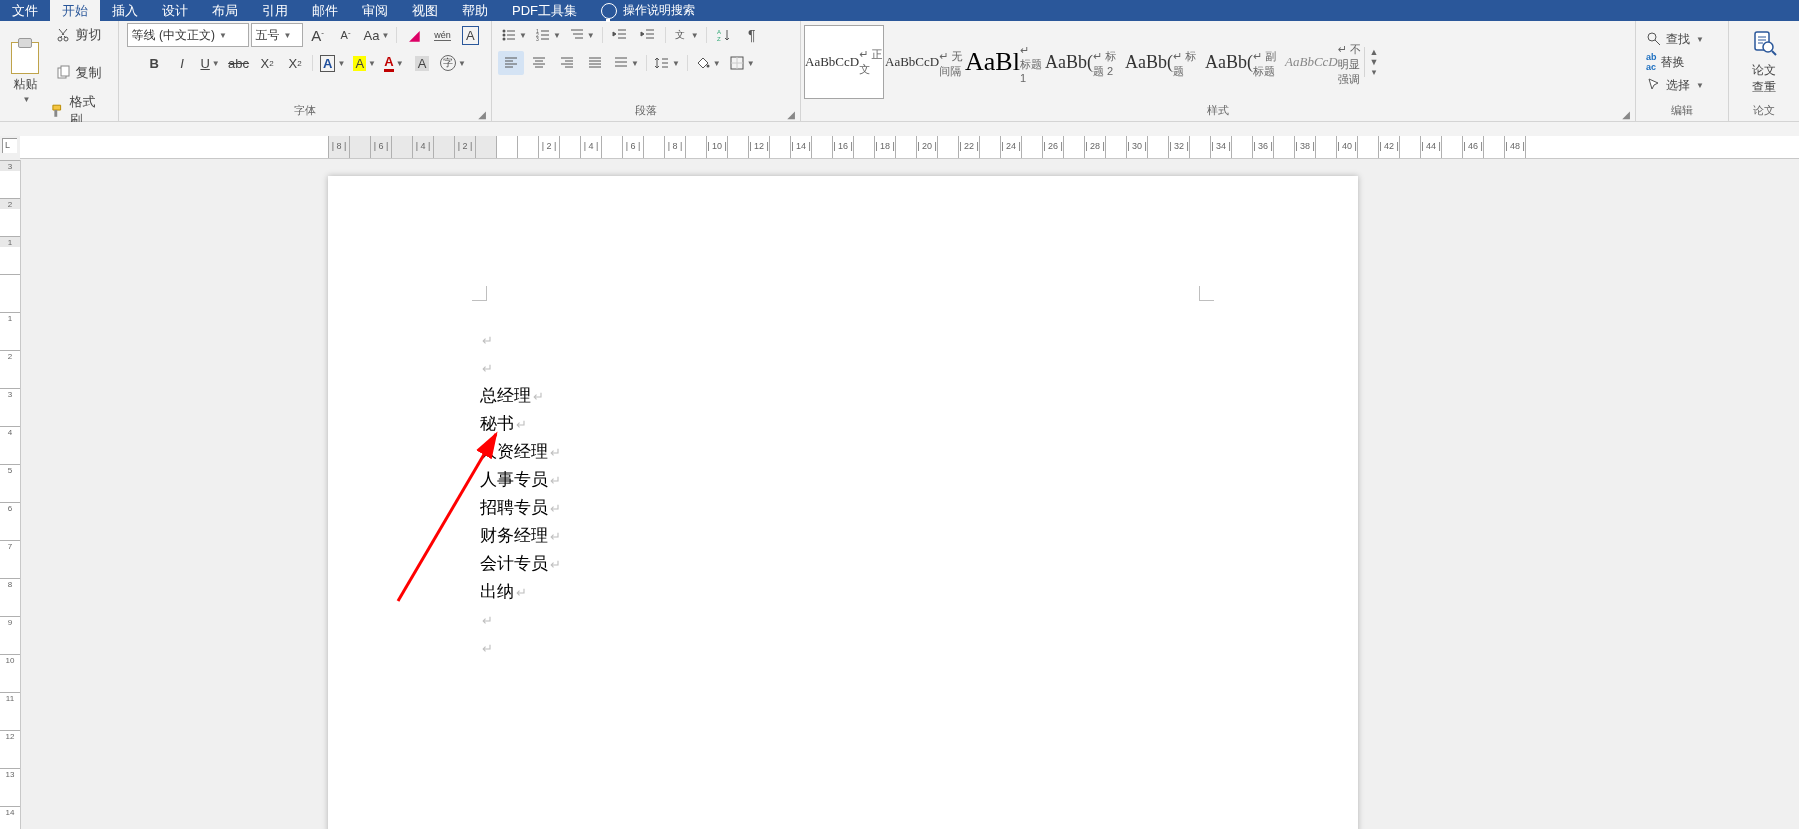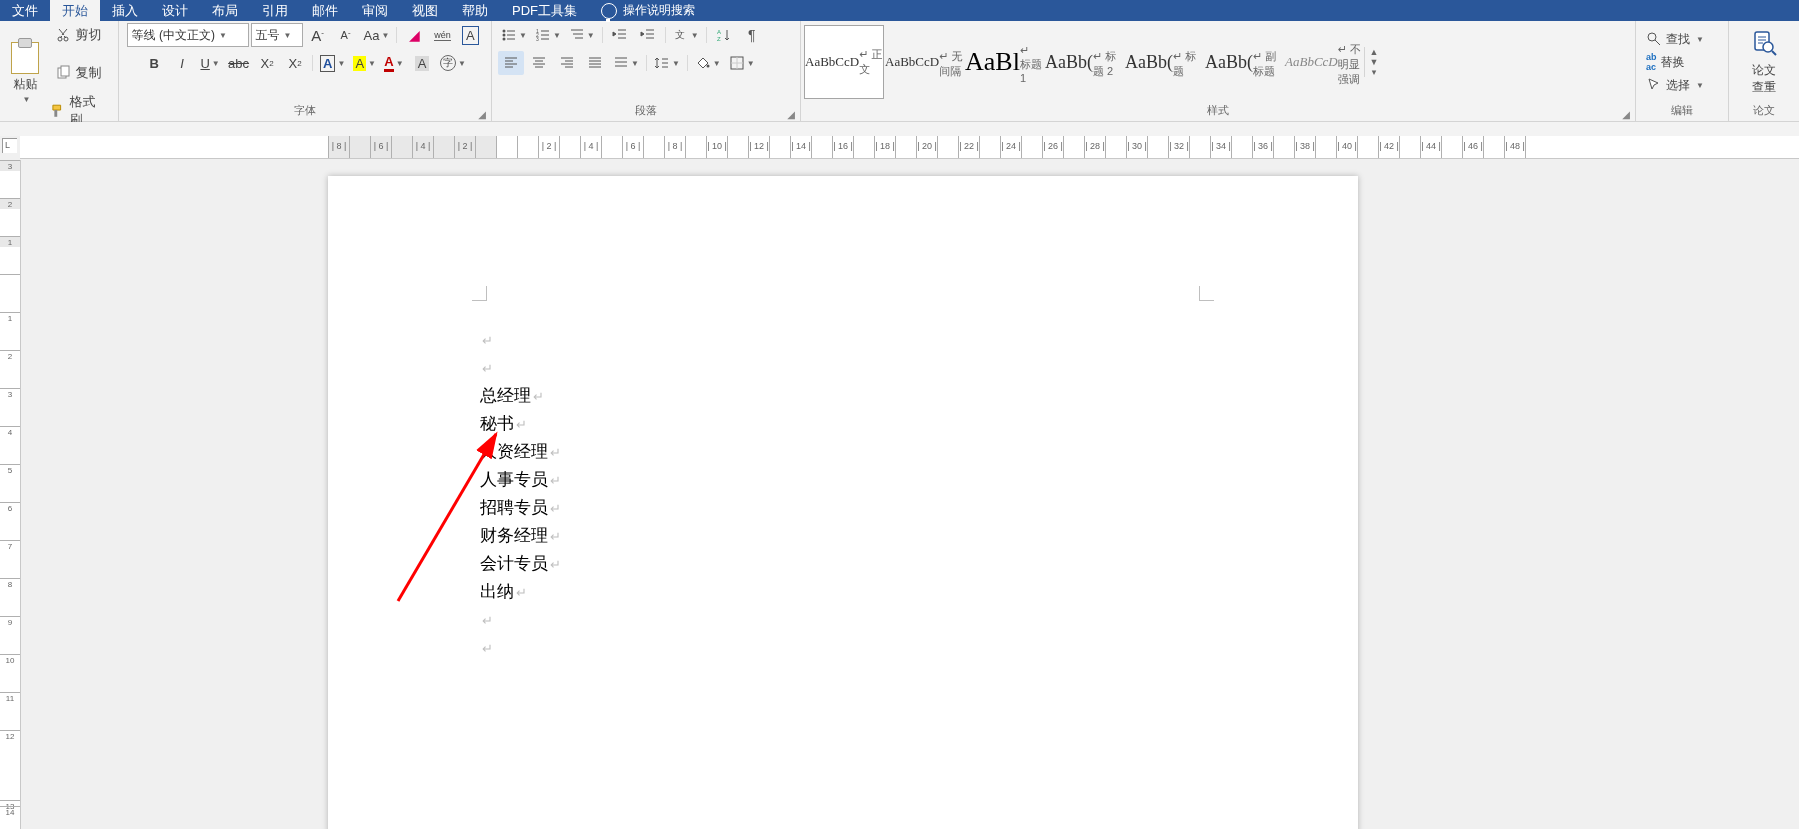--- a/index.html
+++ b/index.html
@@ -458,21 +458,21 @@
       <div class="tick" style="top: 228px;">3</div>
       <div class="tick" style="top: 266px;">4</div>
       <div class="tick" style="top: 304px;">5</div>
       <div class="tick" style="top: 342px;">6</div>
       <div class="tick" style="top: 380px;">7</div>
       <div class="tick" style="top: 418px;">8</div>
       <div class="tick" style="top: 456px;">9</div>
       <div class="tick" style="top: 494px;">10</div>
       <div class="tick" style="top: 532px;">11</div>
       <div class="tick" style="top: 570px;">12</div>
-      <div class="tick" style="top: 640px;">13</div>
+      <div class="tick" style="top: 608px;">13</div>
       <div class="tick" style="top: 646px;">14</div>
     </div>
 
   <div class="page">
     <div class="margin-mark mm-tl"></div>
     <div class="margin-mark mm-tr"></div>
     <div class="doc-body" id="docbody">
         <div><span class="pmark">↵</span></div>
         <div><span class="pmark">↵</span></div>
         <div>总经理<span class="pmark">↵</span></div>

